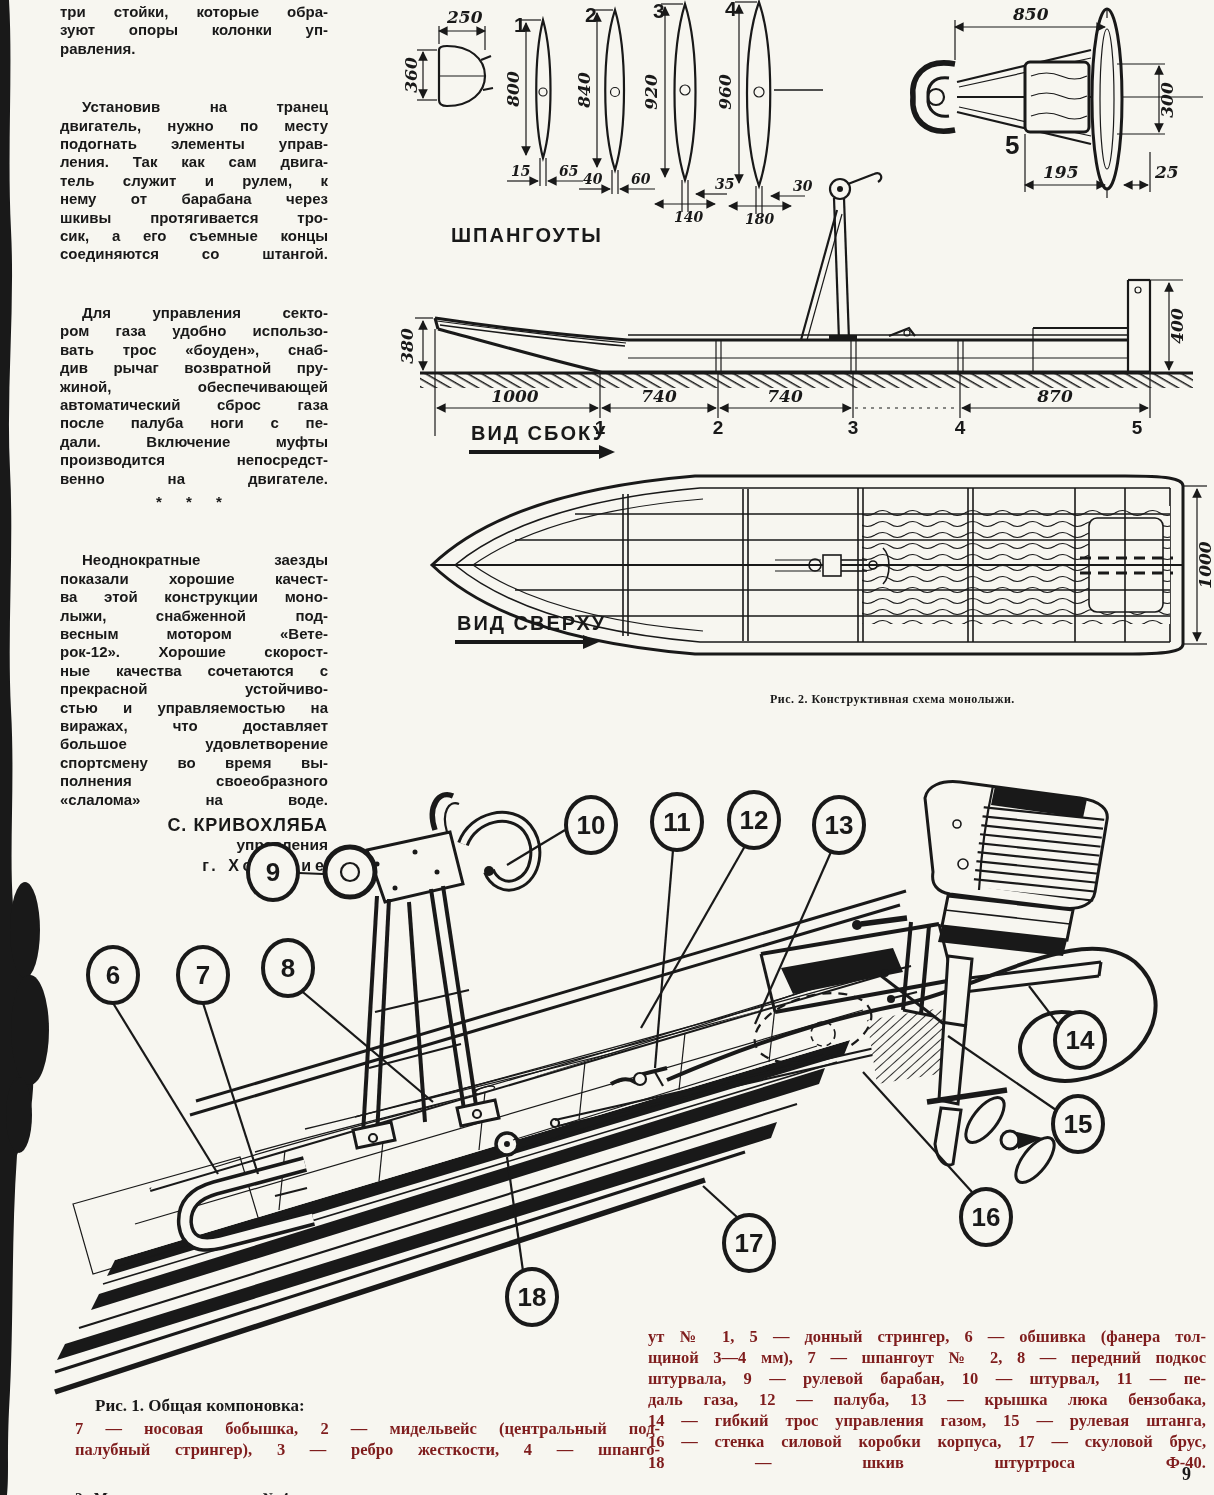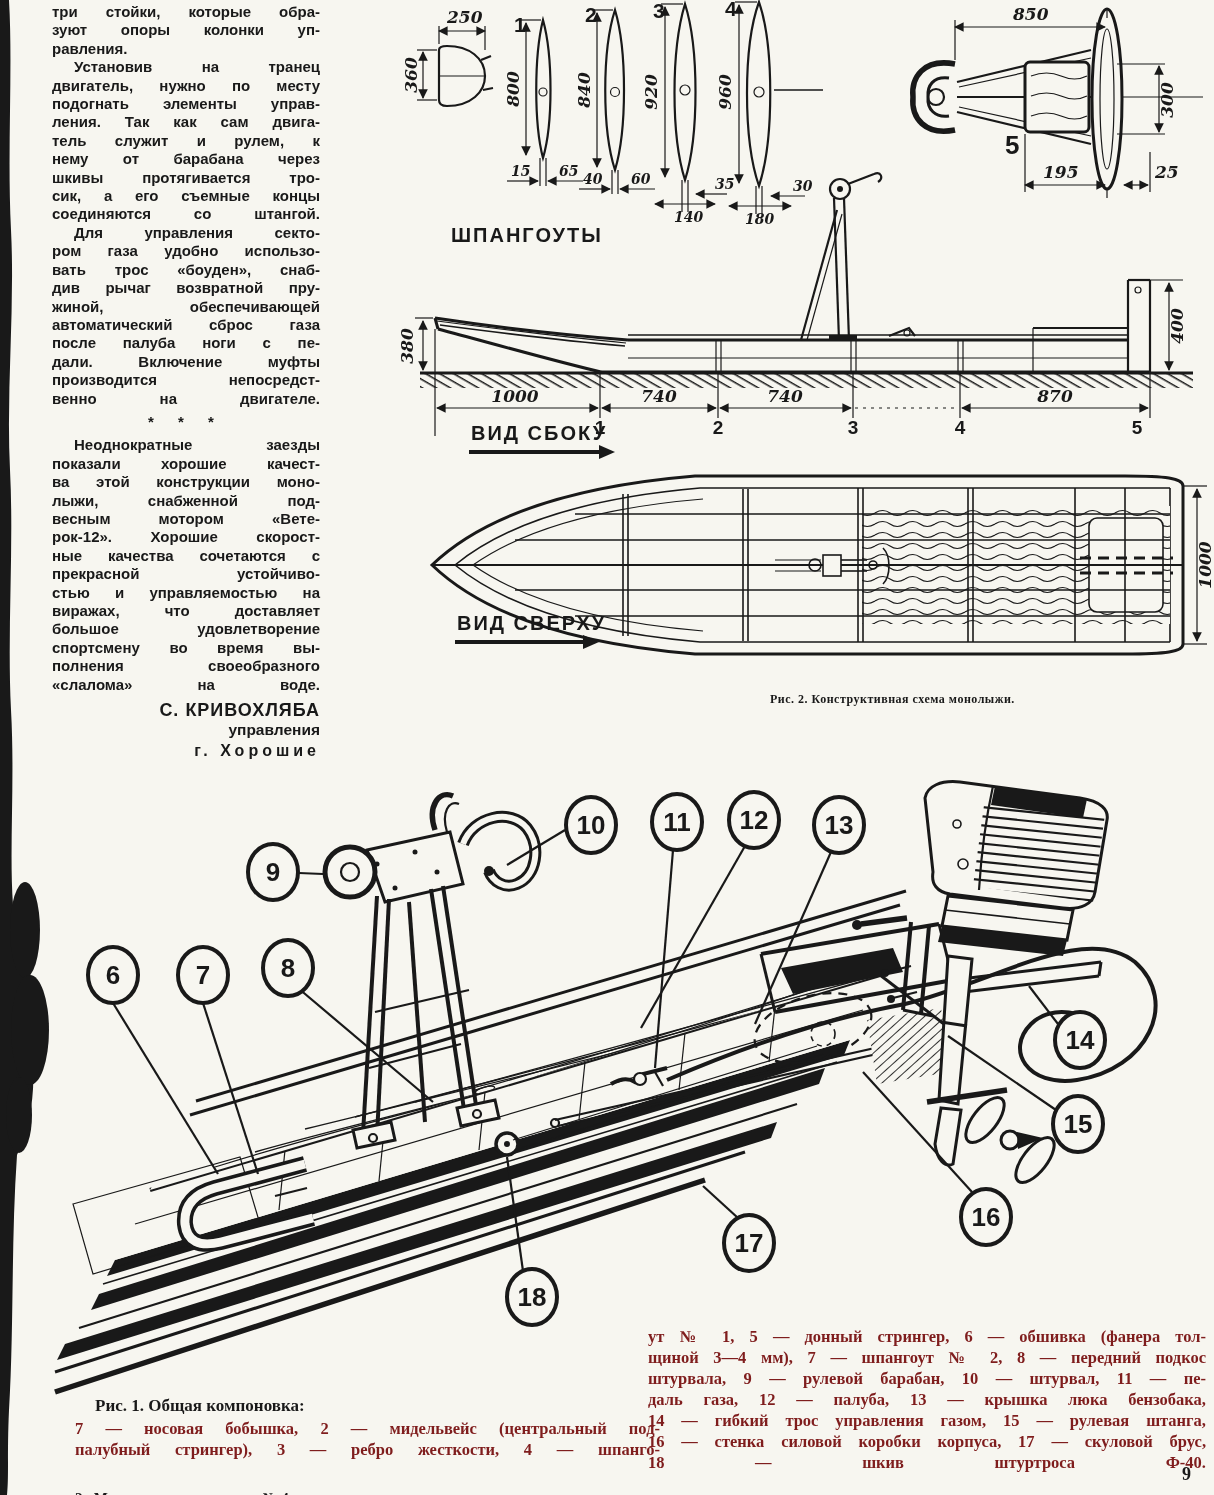--- a/index.html
+++ b/index.html
@@ -4,26 +4,26 @@
 <style>
   html,body{margin:0;padding:0;}
   body{
     width:1214px;height:1495px;position:relative;overflow:hidden;
     background:#f7f6f0;color:#191919;
     font-family:"Liberation Sans",sans-serif;
   }
   .abs{position:absolute;}
   
   .col{
-    left:52px;top:3px;width:268px;
+    left:60px;top:3px;width:268px;
     font-weight:bold;font-size:15px;line-height:18.4px;
     text-align:justify;text-align-last:justify;
   }
   .col p{margin:0;white-space:pre-line;}
-  .col p.ind{text-indent:22px;}
+  .col p.ind{text-indent:22px;margin-top:40px;}
   .sep{margin:5px 0;text-align:center;text-align-last:center;letter-spacing:10px;font-size:15px;}
   .sig{margin-top:7px;text-align-last:right;}
   .sig .nm{font-size:18px;letter-spacing:1px;}
   .sig .rl{font-size:15.5px;margin-top:2px;}
   .sig .ct{font-size:16px;letter-spacing:4px;margin-top:2px;}
   
   .serifcap{
     font-family:"Liberation Serif",serif;font-weight:bold;
     font-size:16.5px;line-height:21px;color:#7f1d1d;
     text-align:justify;text-align-last:justify;white-space:pre-line;

